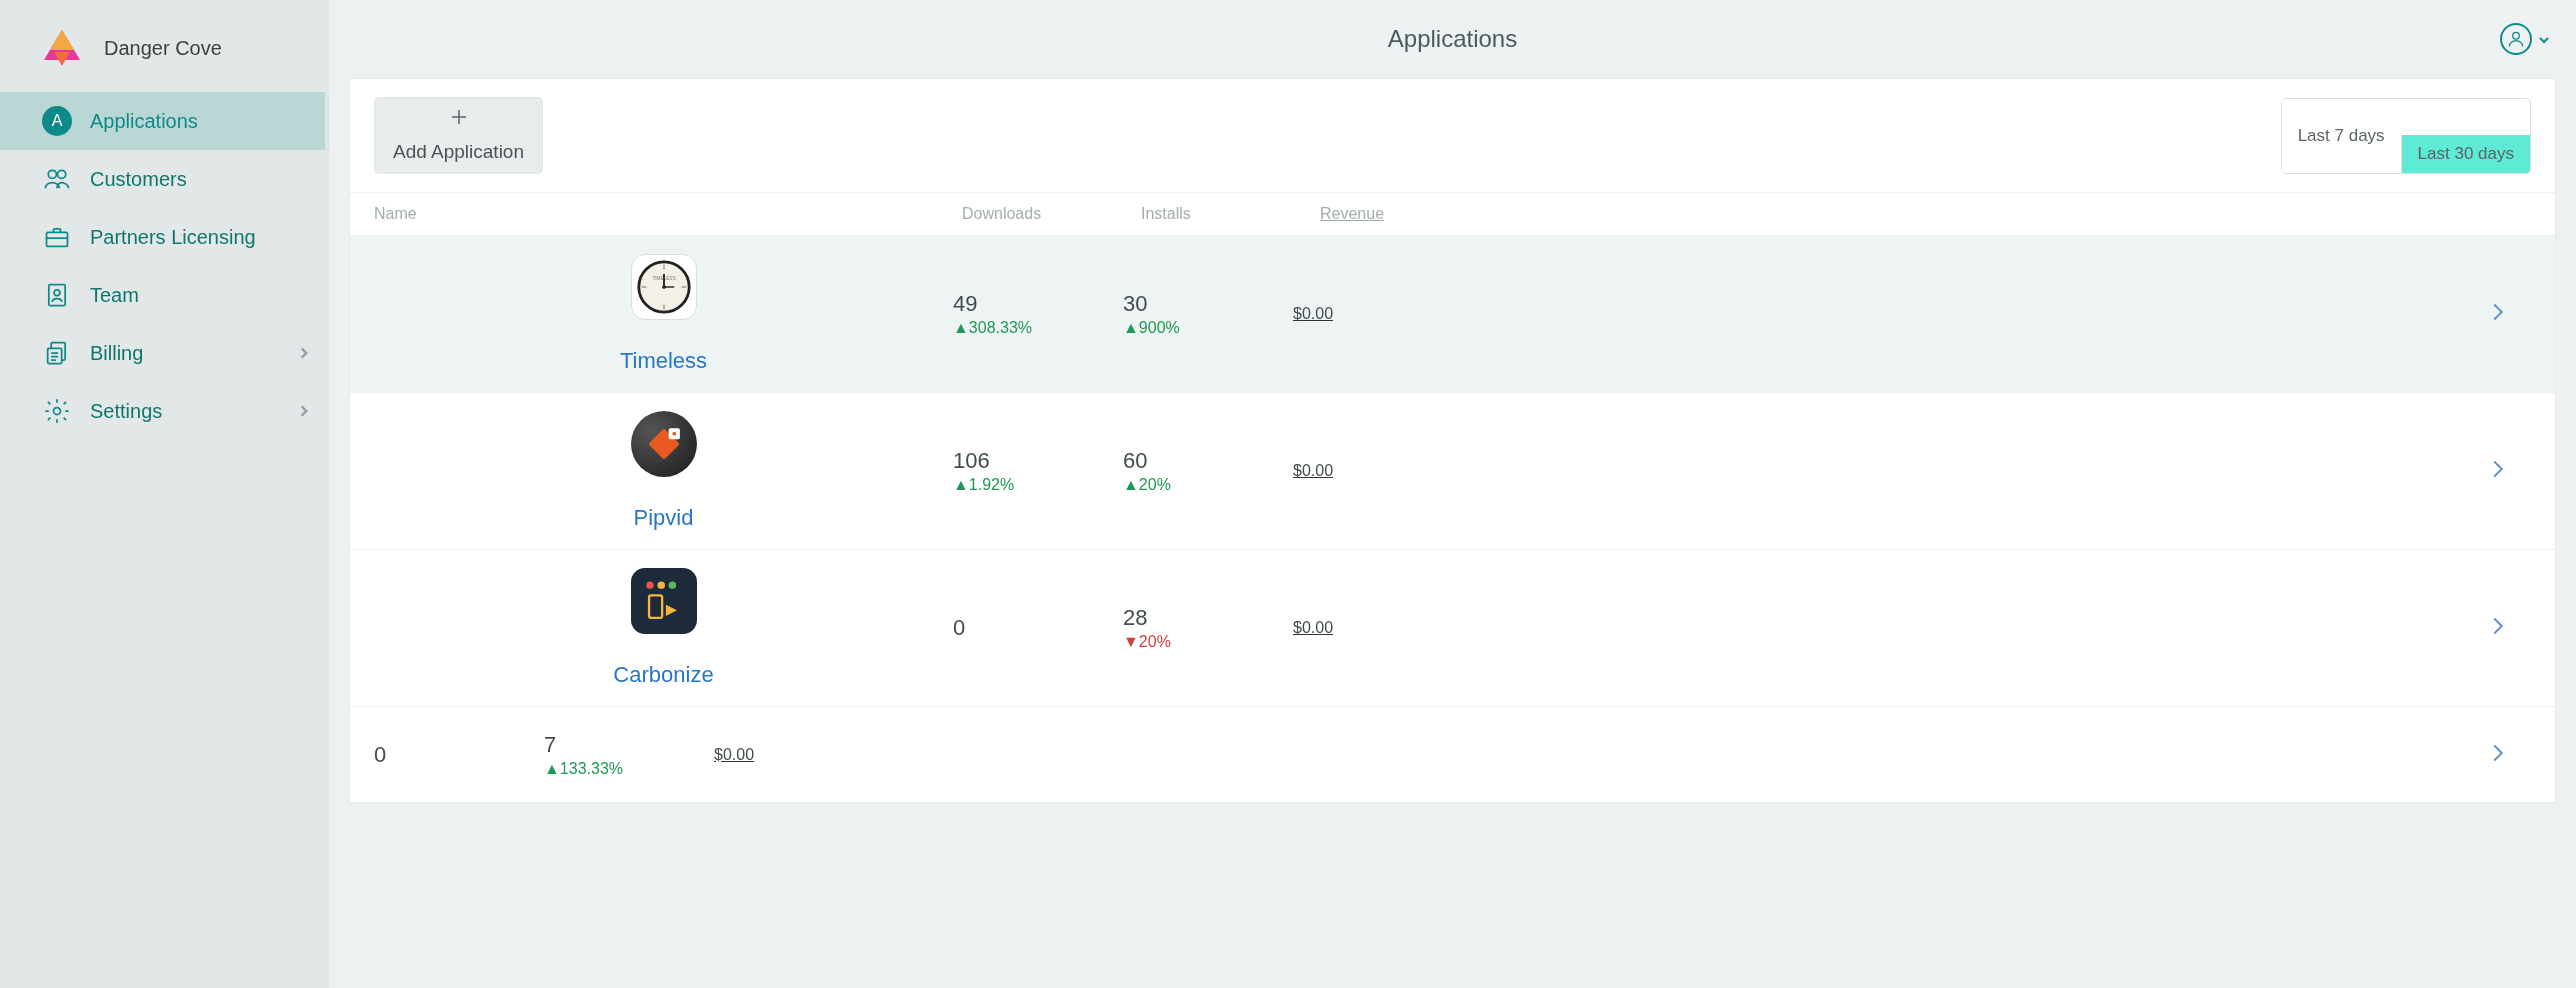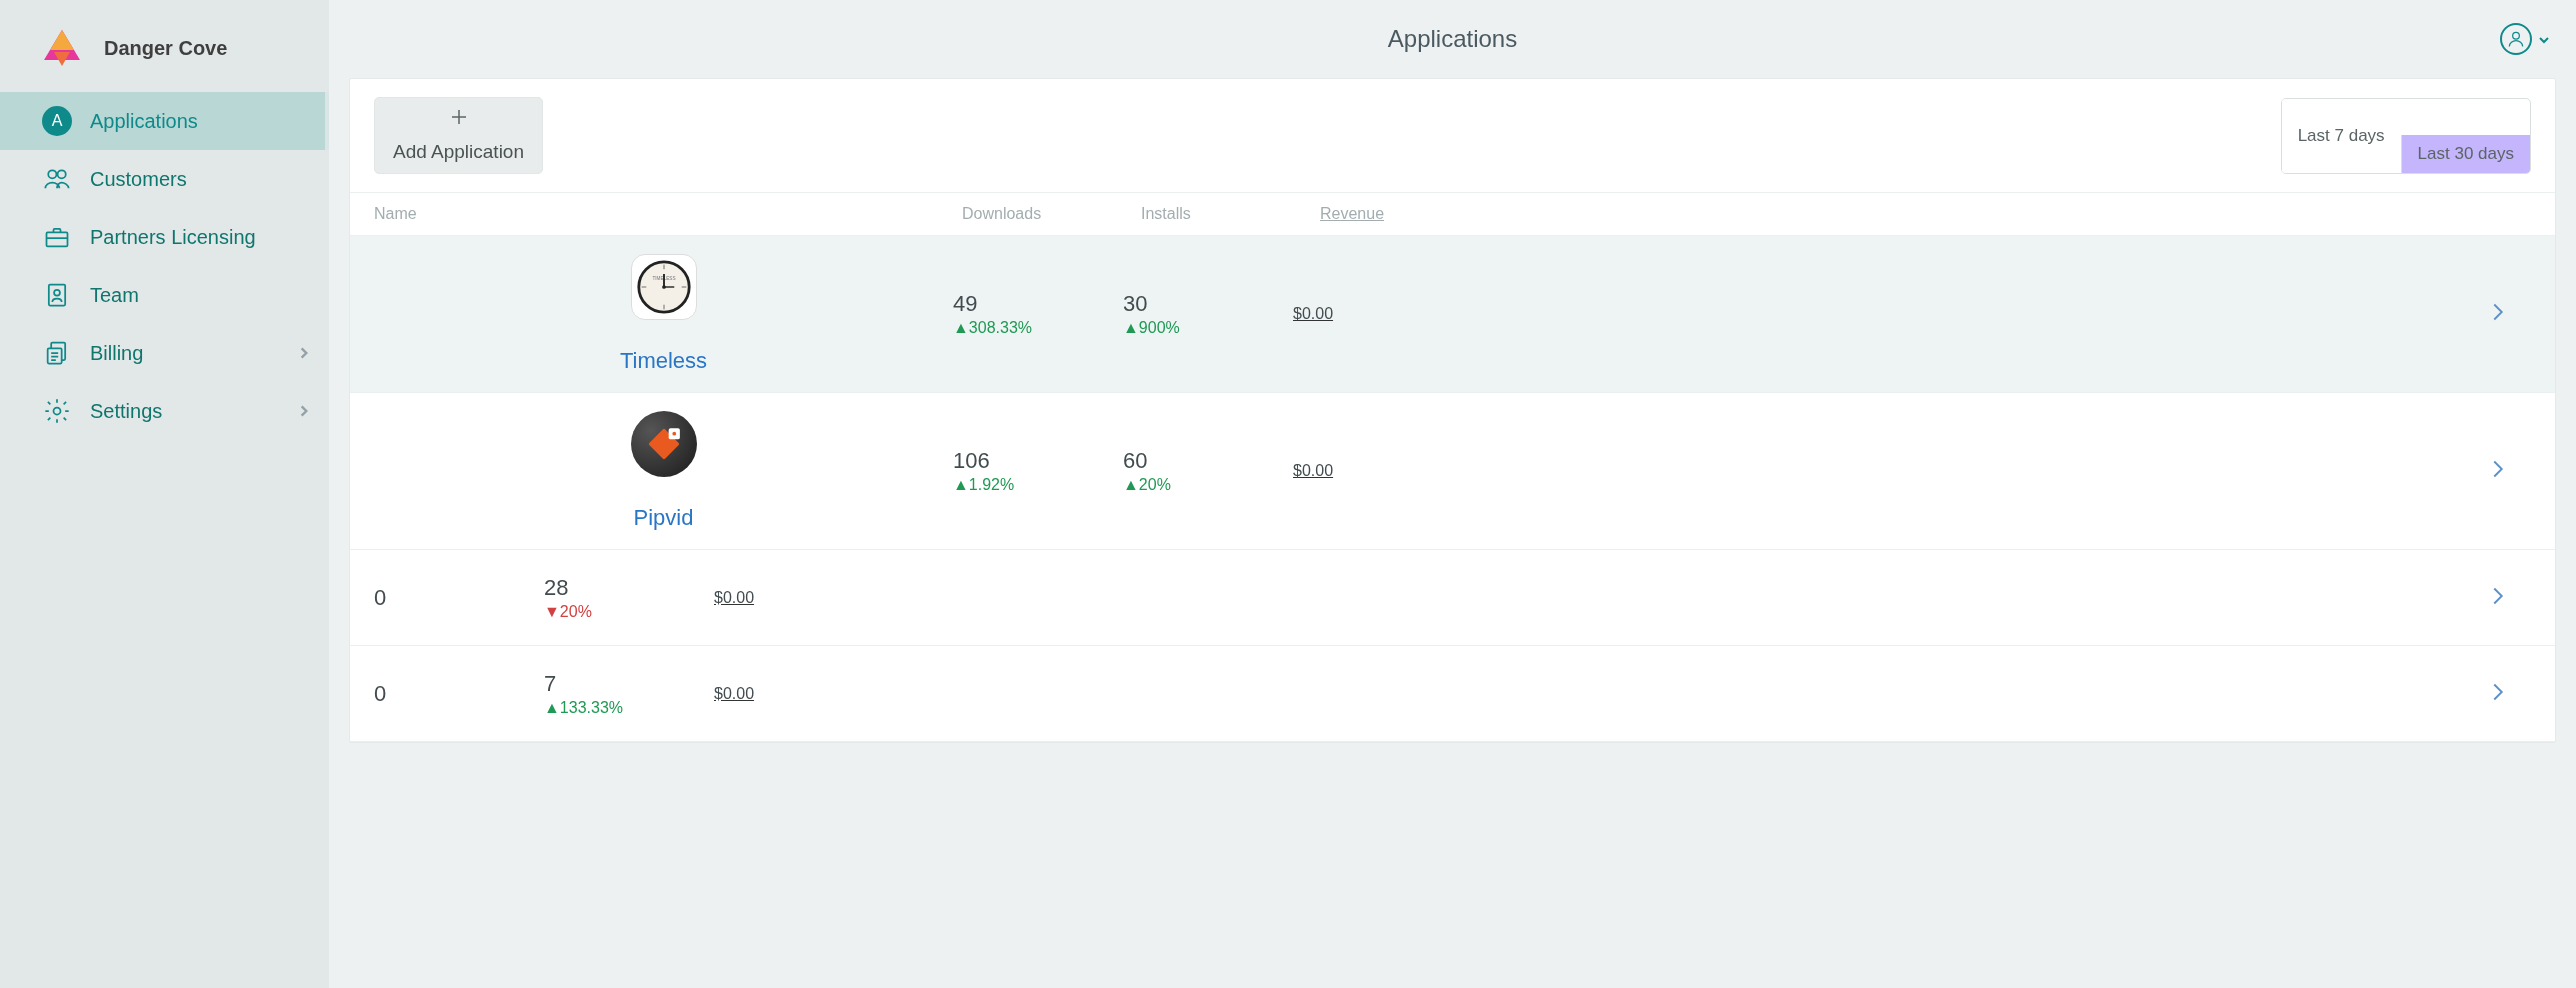--- a/index.html
+++ b/index.html
@@ -29,21 +29,20 @@
       padding: 12px 38px 24px 42px;
       gap: 22px;
     }
     .brand-icon {
       width: 40px;
       height: 40px;
     }
     .brand-name {
       font-size: 20px;
       color: #3f3f3f;
-      font-weight: bold;
     }
     .nav-item {
       display: flex;
       align-items: center;
       padding: 14px 20px 14px 42px;
       gap: 18px;
       cursor: pointer;
       color: #0f766e;
       font-size: 20px;
       position: relative;
@@ -145,21 +144,21 @@
     }
     .seg-btn {
       padding: 9px 16px;
       font-size: 17px;
       background: #fff;
       border: none;
       cursor: pointer;
       color: #5b6466;
     }
     .seg-btn.active {
-      background: #c4b5fd;
+      background: #5eead4;
       margin-top: 36px;
     }
     .seg-btn + .seg-btn {
       border-left: 1px solid #d9dede;
     }
     .table-header {
       display: flex;
       padding: 12px 24px;
       border-top: 1px solid #eceff0;
       border-bottom: 1px solid #eceff0;
@@ -411,20 +410,32 @@
           <div class="revenue-value">$0.00</div>
         </div>
         <div class="col-arrow row-arrow">
           <svg width="14" height="20" viewBox="0 0 10 16" fill="none" stroke="currentColor" stroke-width="1.5">
               <path d="M2 2l6 6-6 6"></path>
             </svg>
         </div>
       </div>
 
       <div class="row">
+        <div class="col-name">
+          <div class="app-icon" style="background:#1c2a3a;">
+            <svg viewBox="0 0 60 60" width="56" height="56">
+              <circle cx="15" cy="13" r="4" fill="#e9524f"></circle>
+              <circle cx="27" cy="13" r="4" fill="#f3b73e"></circle>
+              <circle cx="39" cy="13" r="4" fill="#5cb85c"></circle>
+              <rect x="14" y="24" width="14" height="24" rx="2" fill="none" stroke="#f3b73e" stroke-width="2.5"></rect>
+              <polygon points="32,34 44,40 32,46" fill="#f3b73e"></polygon>
+            </svg>
+          </div>
+          <a class="app-name">Carbonize</a>
+        </div>
         <div class="col-downloads">
           <div class="metric-value">0</div>
         </div>
         <div class="col-installs">
           <div class="metric-value">28</div>
           <div class="metric-change down">▼<span>20%</span></div>
         </div>
         <div class="col-revenue">
           <div class="revenue-value">$0.00</div>
         </div>

